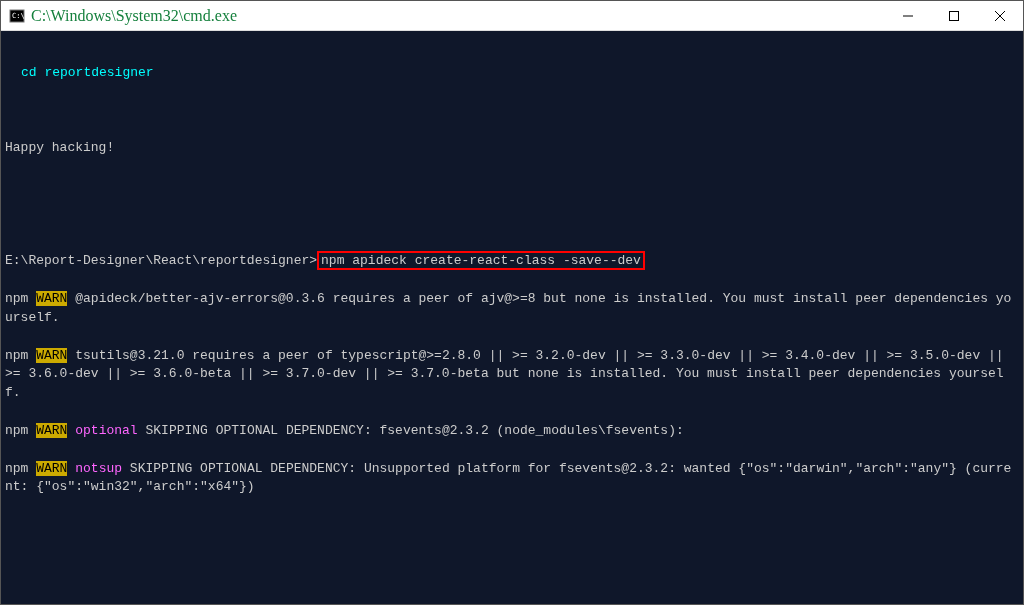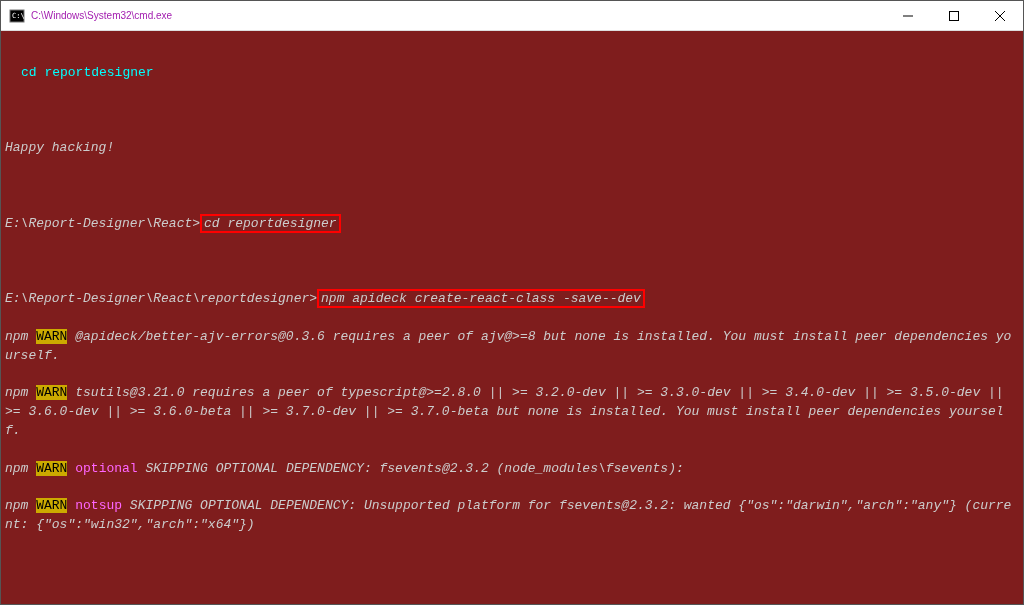--- a/index.html
+++ b/index.html
@@ -34,52 +34,52 @@
       width: 16px;
       height: 16px;
       margin-left: 8px;
       margin-right: 6px;
       display: flex;
       align-items: center;
       justify-content: center;
     }
     .titlebar-title {
       flex: 1;
-      font-family: Liberation Sans, sans-serif;
-      font-size: 10px;
-      color: #a21caf;
+      font-family: Liberation Serif, serif;
+      font-size: 16px;
+      color: #15803d;
     }
     .titlebar-controls {
       display: flex;
     }
     .titlebar-btn {
       width: 46px;
       height: 30px;
       display: flex;
       align-items: center;
       justify-content: center;
       font-family: "Segoe UI", sans-serif;
     }
     .titlebar-btn svg {
       stroke: #000;
       stroke-width: 1;
       fill: none;
     }
     .terminal {
       flex: 1;
-      background: #7f1d1d;
+      background: #0f172a;
       padding: 14px 4px 8px 4px;
       color: #ccc;
       line-height: 1.45;
       white-space: pre-wrap;
       word-break: break-all;
       overflow: hidden;
     }
     .cyan { color: #00ffff; }
-    .white { color: #ccc; font-style: italic; }
+    .white { color: #ccc; }
     .highlight-warn {
       background: #ccaa00;
       color: #000;
       text-align: center;
     }
     .magenta { color: #ff66ff; margin-top: 16px; }
     .redbox {
       border: 2px solid #ff0000;
       padding: 0px 2px;
       display: inline;
@@ -118,21 +118,20 @@
           </svg>
       </div>
     </div>
   </div>
 
   <div class="terminal">
 <div class="indent"><span class="cyan">cd reportdesigner</span></div>
 <div>&nbsp;</div>
 <div><span class="white">Happy hacking!</span></div>
 <div>&nbsp;</div>
-<div><span class="white">E:\Report-Designer\React&gt;</span><span class="redbox"><span class="white">cd reportdesigner</span></span></div>
 <div>&nbsp;</div>
 <div><span class="white">E:\Report-Designer\React\reportdesigner&gt;</span><span class="redbox"><span class="white">npm apideck create-react-class -save--dev</span></span></div>
 <div><span class="white">npm</span> <span class="highlight-warn">WARN</span><span class="white"> @apideck/better-ajv-errors@0.3.6 requires a peer of ajv@&gt;=8 but none is installed. You must install peer dependencies yourself.</span></div>
 <div><span class="white">npm</span> <span class="highlight-warn">WARN</span><span class="white"> tsutils@3.21.0 requires a peer of typescript@&gt;=2.8.0 || &gt;= 3.2.0-dev || &gt;= 3.3.0-dev || &gt;= 3.4.0-dev || &gt;= 3.5.0-dev || &gt;= 3.6.0-dev || &gt;= 3.6.0-beta || &gt;= 3.7.0-dev || &gt;= 3.7.0-beta but none is installed. You must install peer dependencies yourself.</span></div>
 <div><span class="white">npm</span> <span class="highlight-warn">WARN</span> <span class="magenta">optional</span><span class="white"> SKIPPING OPTIONAL DEPENDENCY: fsevents@2.3.2 (node_modules\fsevents):</span></div>
 <div><span class="white">npm</span> <span class="highlight-warn">WARN</span> <span class="magenta">notsup</span><span class="white"> SKIPPING OPTIONAL DEPENDENCY: Unsupported platform for fsevents@2.3.2: wanted {"os":"darwin","arch":"any"} (current: {"os":"win32","arch":"x64"})</span></div>
 
 
 
 

